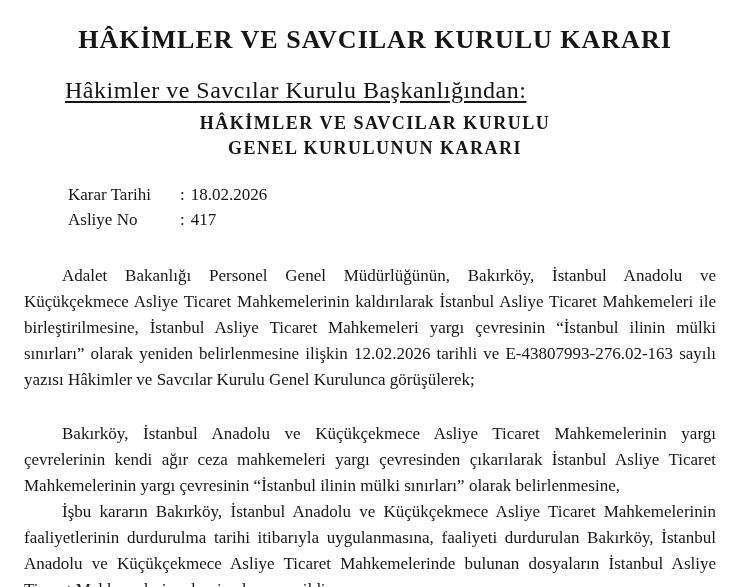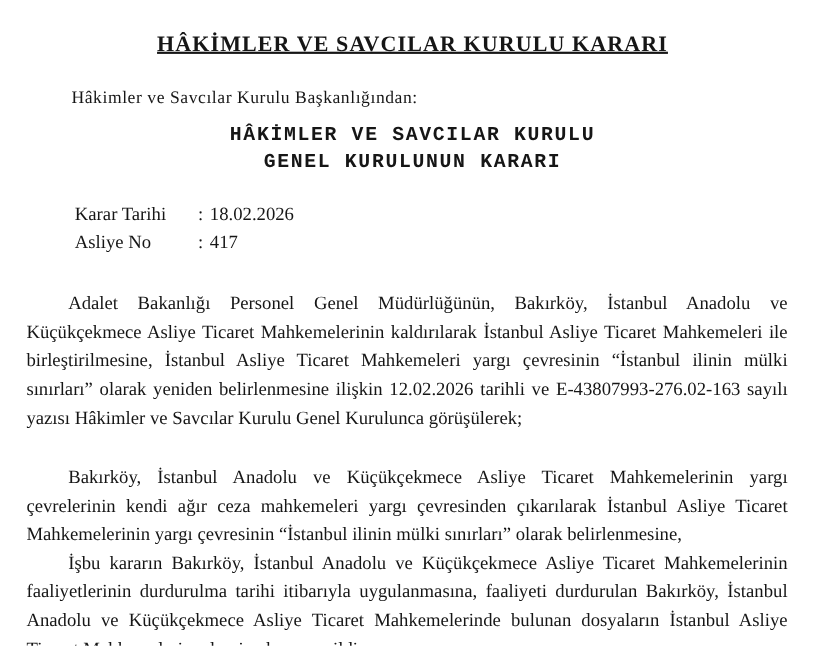--- a/index.html
+++ b/index.html
@@ -13,44 +13,43 @@
   .page {
     width: 750px;
     height: 587px;
     background: #ffffff;
     color: #161616;
     font-family: "Liberation Serif", "DejaVu Serif", serif;
     position: relative;
     box-sizing: border-box;
   }
   .doc-title {
-    font-size: 20px;
+    font-size: 26px;
     font-weight: bold;
     text-align: center;
     letter-spacing: 1px;
     margin: 0;
     padding-top: 25px;
     line-height: 30px;
-    text-decoration: underline;
   }
   .issuer {
     margin: 23px 12px 0 65px;
-    font-size: 16px;
+    font-size: 24px;
     letter-spacing: 0.5px;
+    text-decoration: underline;
     text-underline-offset: 3px;
     line-height: 24px;
   }
   .subtitle {
     text-align: center;
     font-weight: bold;
     font-size: 18px;
     letter-spacing: 1.5px;
     margin-top: 9px;
     line-height: 25px;
-    font-family: Liberation Mono, monospace;
   }
   .meta {
     margin: 21px 4px 0 68px;
     font-size: 17px;
     line-height: 25px;
   }
   .meta-label {
     display: inline-block;
     width: 112px;
   }

